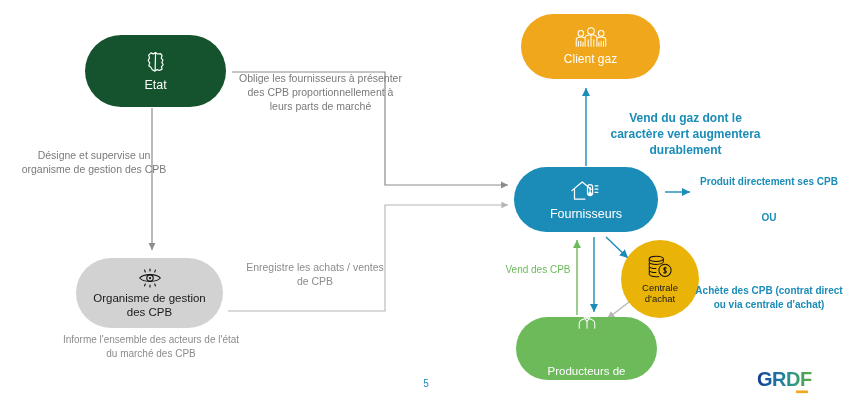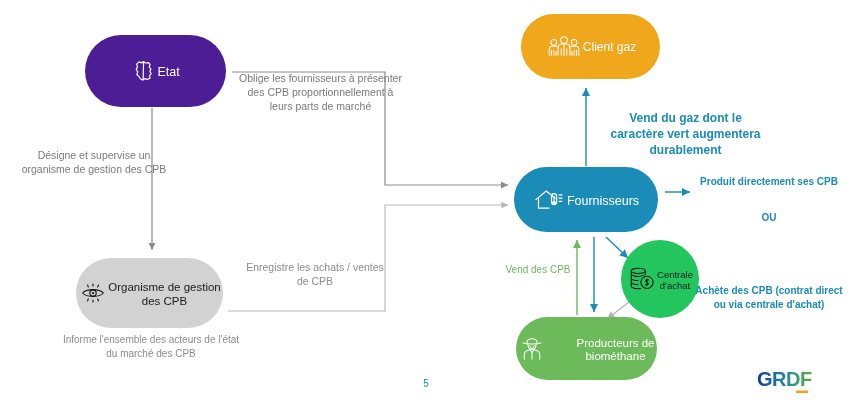--- a/index.html
+++ b/index.html
@@ -21,41 +21,41 @@
     position: absolute;
     left: 0; top: 0;
     width: 851px;
     height: 413px;
     pointer-events: none;
   }
   .node {
     position: absolute;
     box-sizing: border-box;
     display: flex;
-    flex-direction: row;
+    flex-direction: column;
     align-items: center;
     justify-content: center;
     text-align: center;
     line-height: 1.15;
   }
   .node .nicon {
     display: block;
     line-height: 0;
   }
   .node .nlabel {
     display: block;
     margin-top: 3px;
     white-space: pre-line;
   }
 
   
   #node-etat {
     left: 85px; top: 35px;
     width: 141px; height: 72px;
-    background: #4c1d95;
+    background: #14532d;
     border-radius: 36px;
     color: #ffffff;
     font-size: 12.5px;
     text-align: center;
   }
   
   #node-organisme {
     left: 76px; top: 258px;
     width: 147px; height: 70px;
     background: #d2d2d2;
@@ -88,21 +88,21 @@
     background: #6cba5a;
     border-radius: 32px;
     color: #ffffff;
     font-size: 11.5px;
     gap: 32px;
   }
   
   #node-centrale {
     left: 621px; top: 240px;
     width: 78px; height: 78px;
-    background: #22c55e;
+    background: #eab308;
     border-radius: 50%;
     color: #1a1a1a;
     font-size: 9.5px;
     align-items: center;
   }
 
   
   .anno {
     position: absolute;
     text-align: center;

